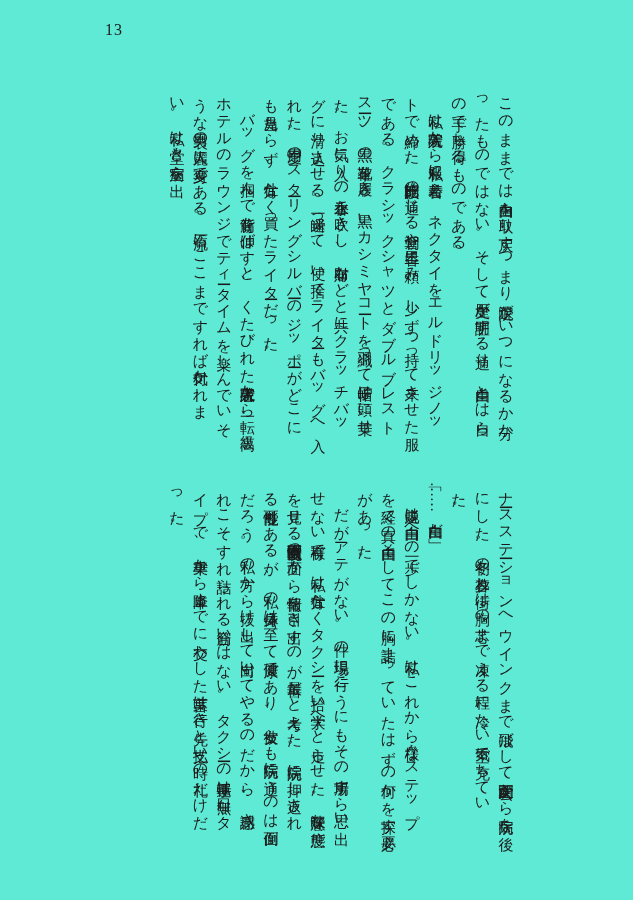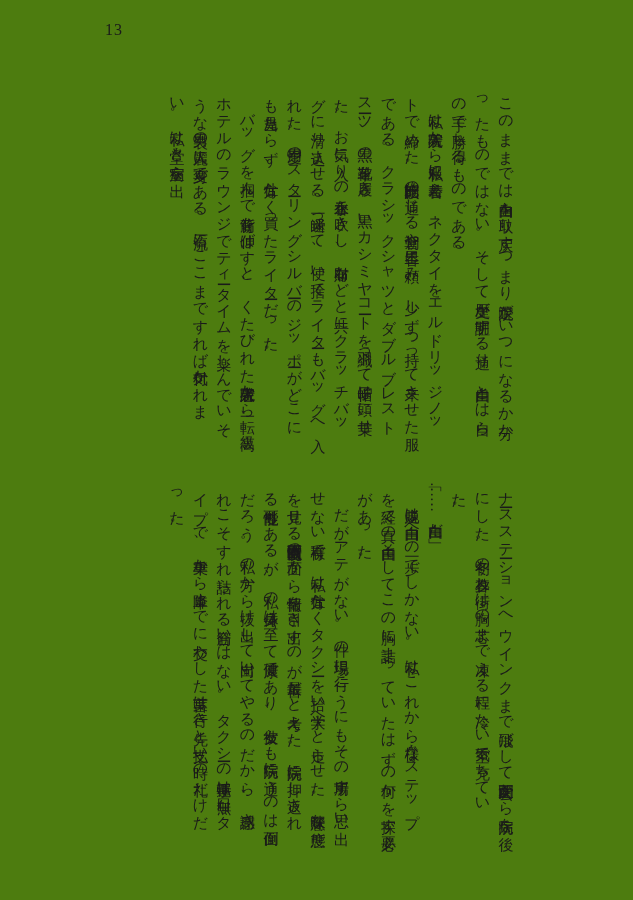--- a/index.html
+++ b/index.html
@@ -4,21 +4,21 @@
 <style>
   html, body { margin: 0; padding: 0; }
   body {
     width: 633px; height: 900px;
     background: #ffffff;
     overflow: hidden;
     position: relative;
     font-family: "Liberation Serif", "DejaVu Serif", serif;
     color: #1a1a1a;
   }
-  .page { position: absolute; inset: 0; background: #4d7c0f; }
+  .page { position: absolute; inset: 0; background: #5eead4; }
   .page-number {
     position: absolute;
     left: 105px; top: 21px;
     font-size: 16px;
     letter-spacing: 1px;
   }
   .text-block {
     position: absolute;
     right: 116px;
     height: 348px;

